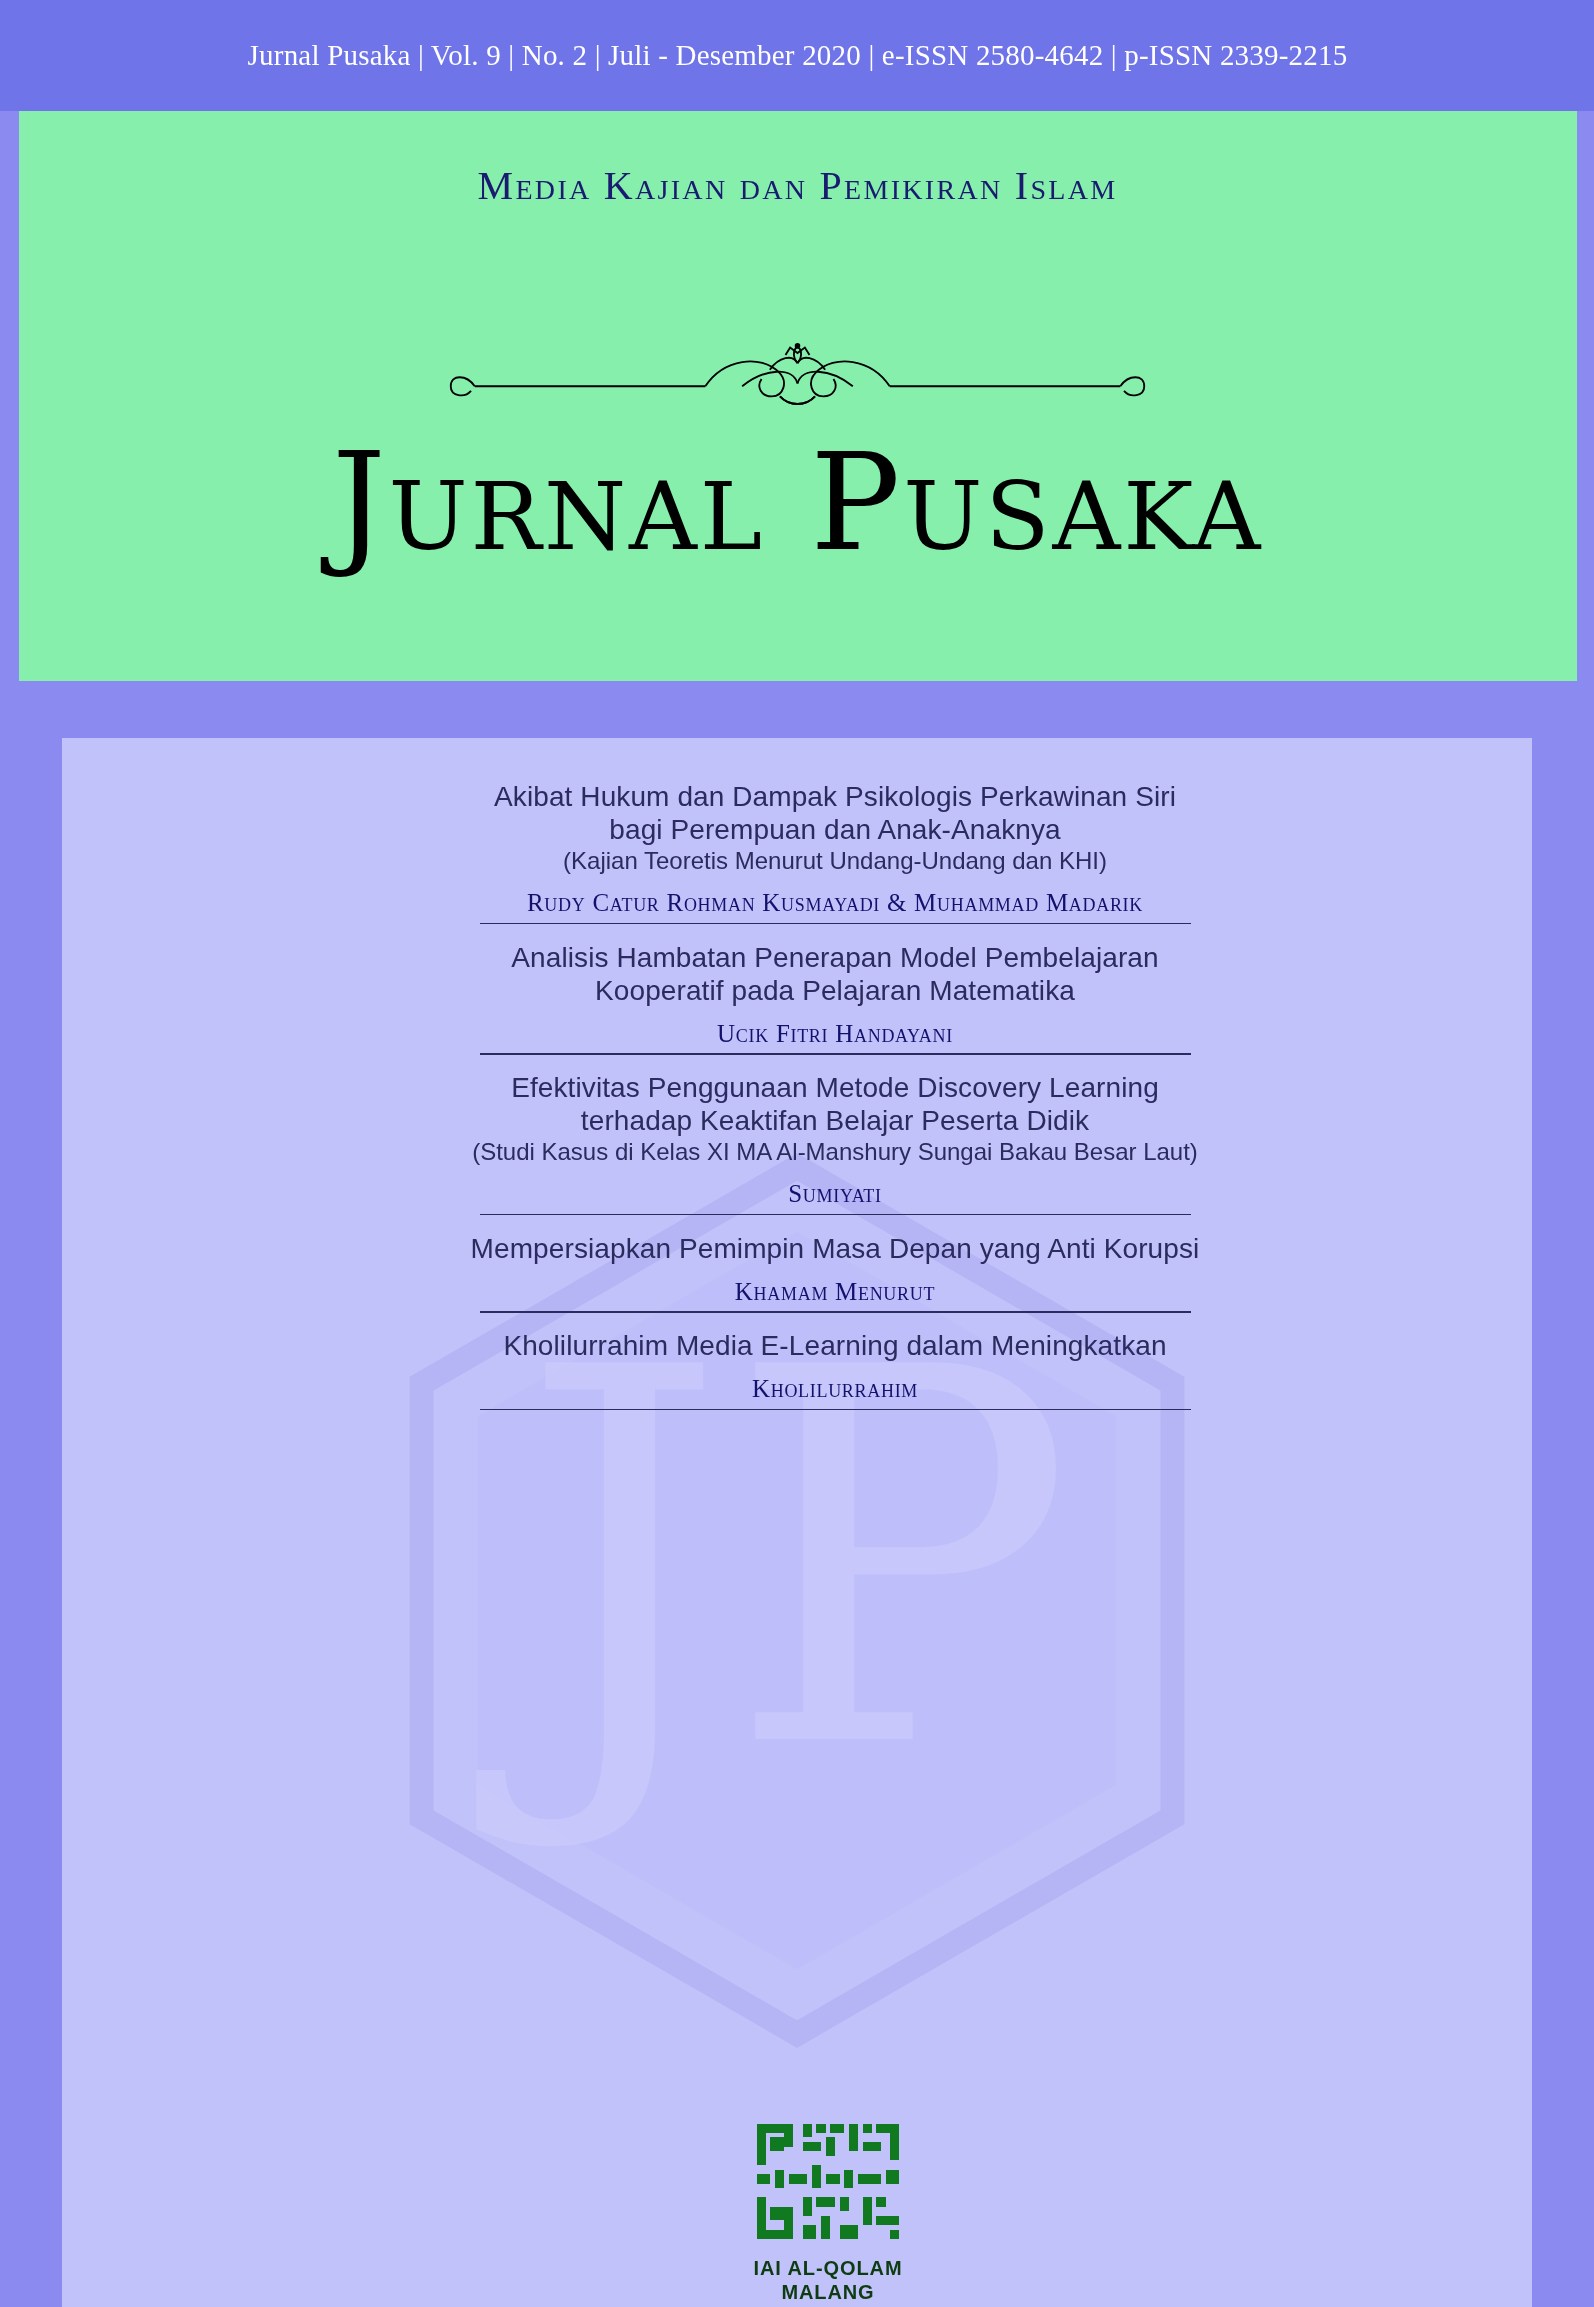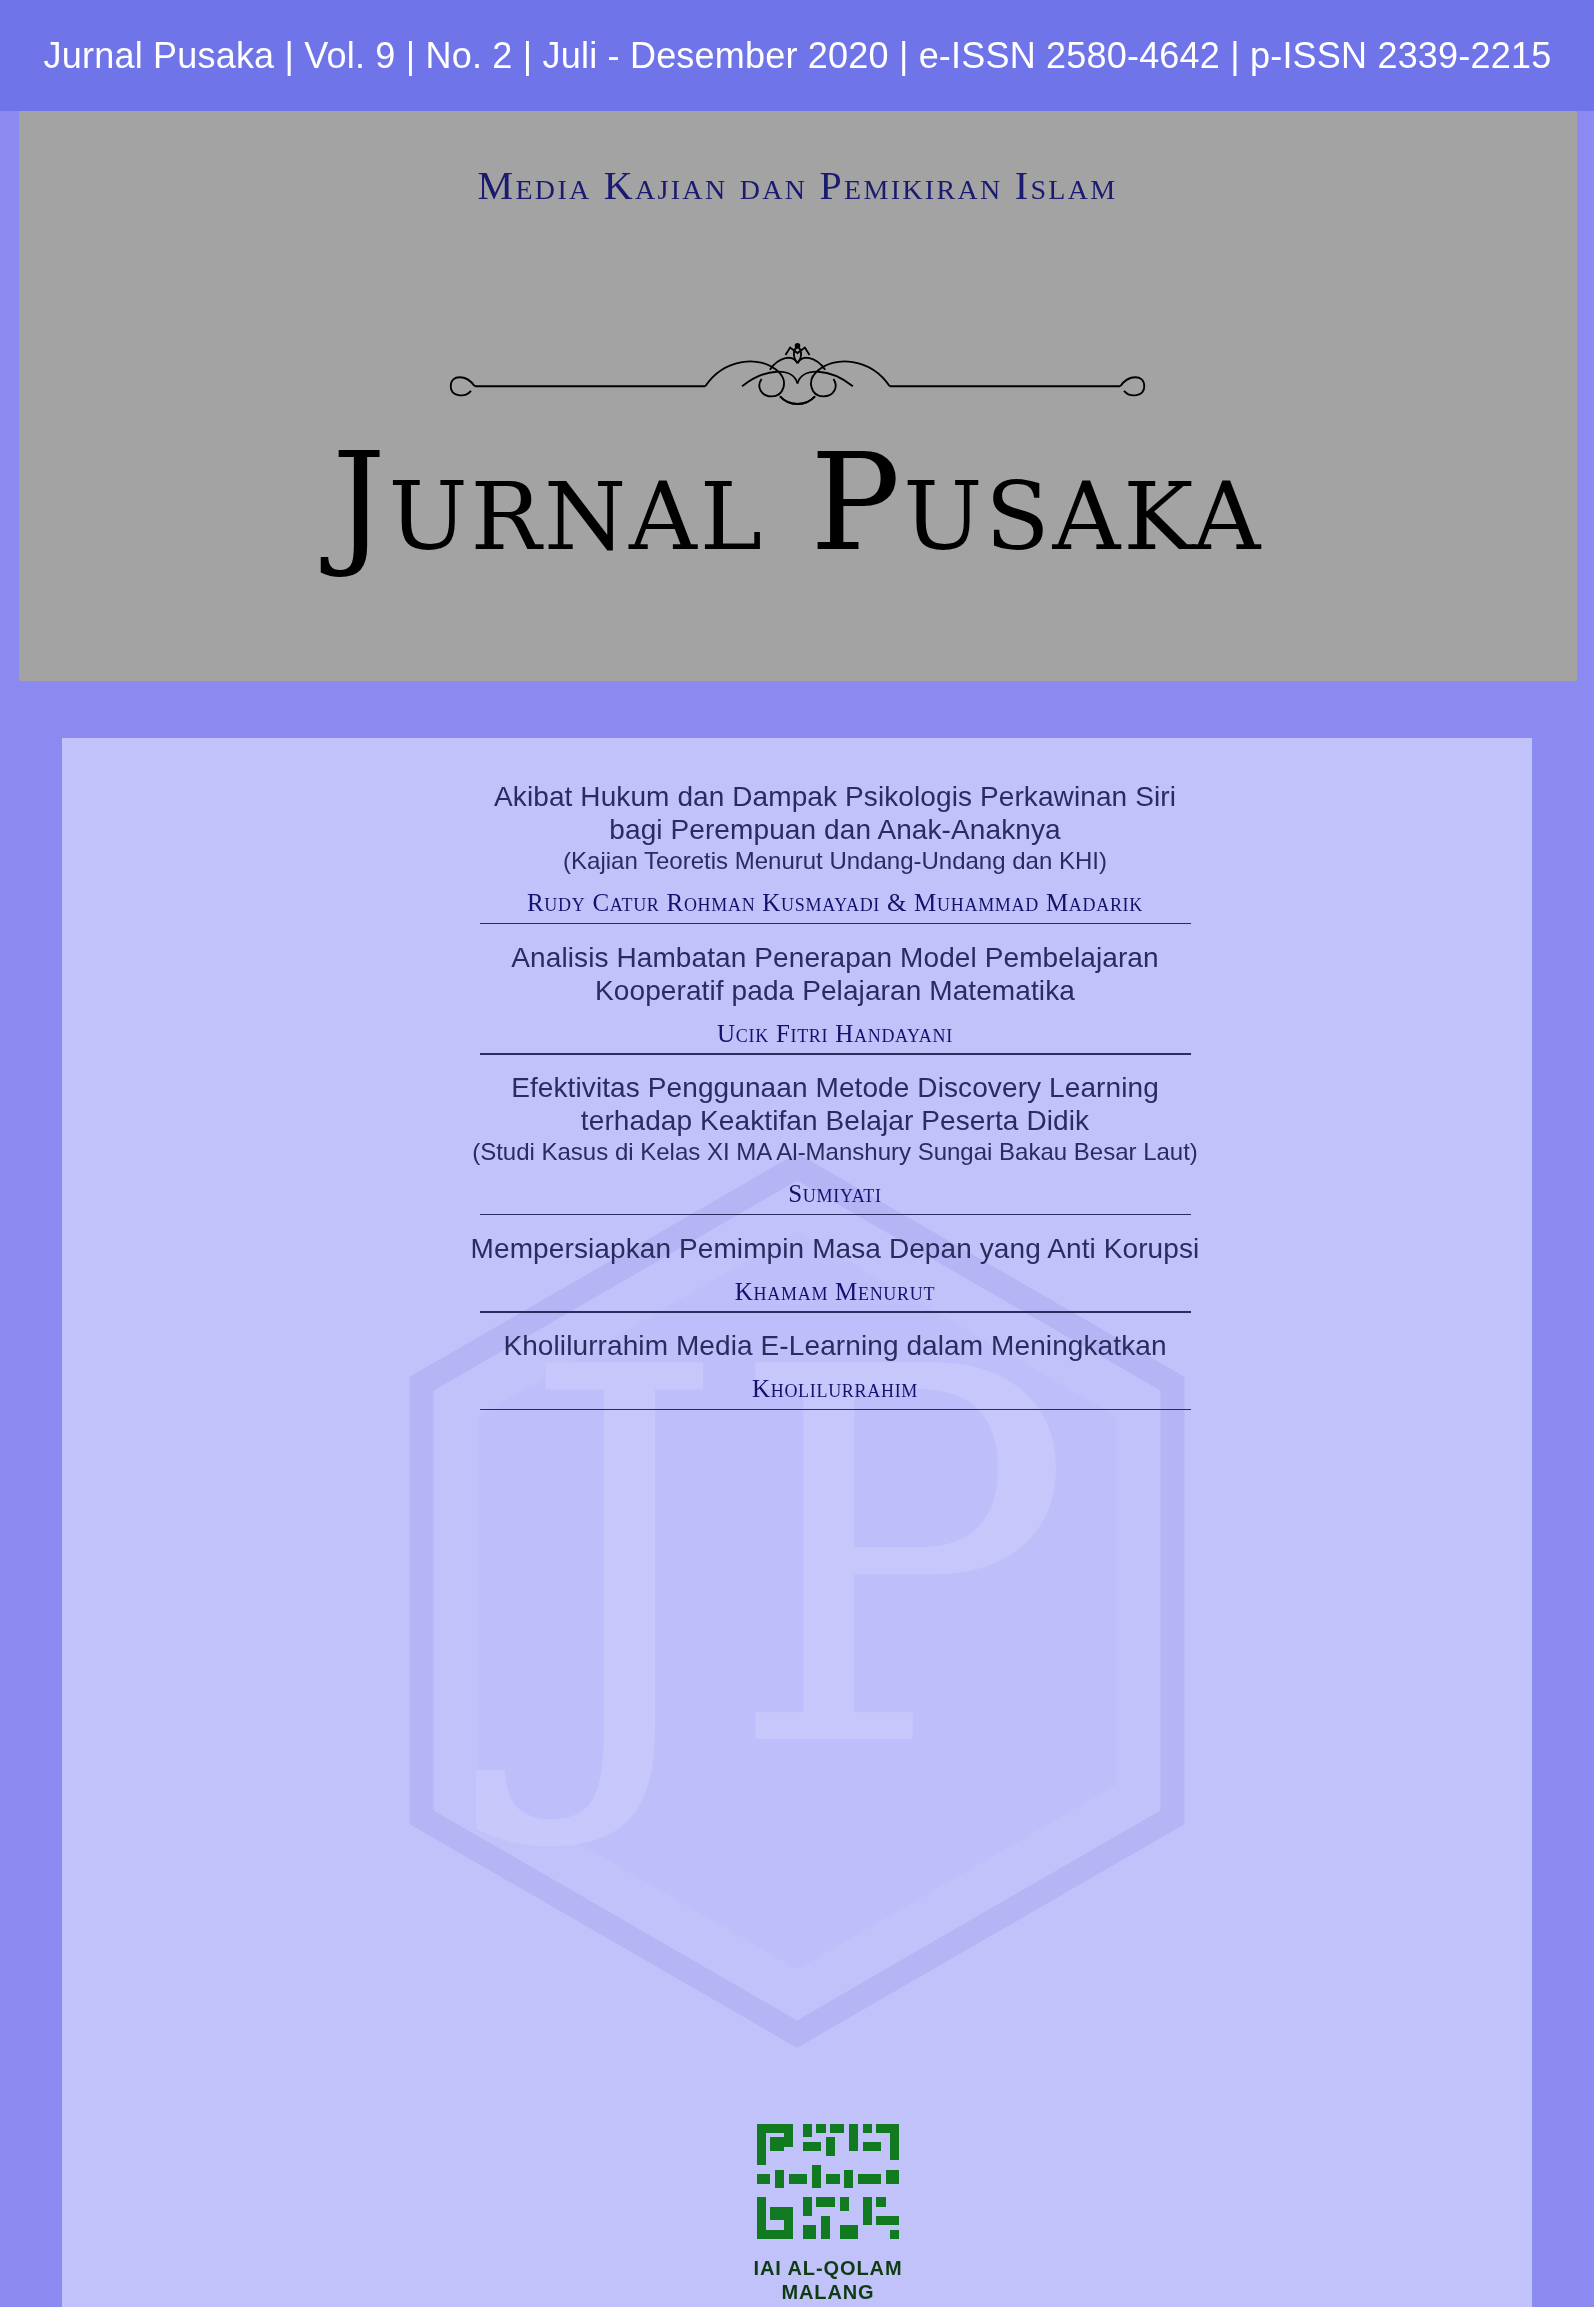--- a/index.html
+++ b/index.html
@@ -29,34 +29,34 @@
     top: 0;
     width: 1595px;
     height: 111px;
     background: #6f74e8;
     display: flex;
     align-items: center;
     justify-content: center;
   }
   .issn-text {
     color: #ffffff;
-    font-size: 36px;
+    font-size: 29px;
     letter-spacing: 0.2px;
-    font-family: Liberation Sans, sans-serif;
+    font-family: Liberation Serif, serif;
     white-space: nowrap;
   }
 
   
   .masthead {
     position: absolute;
     left: 18.5px;
     top: 111px;
     width: 1558px;
     height: 570px;
-    background: #a3a3a3;
+    background: #86efac;
     overflow: hidden;
   }
   .masthead-sub {
     position: absolute;
     top: 51px;
     left: 0;
     width: 1558px;
     text-align: center;
     color: #1a1a70;
     font-size: 40px;

